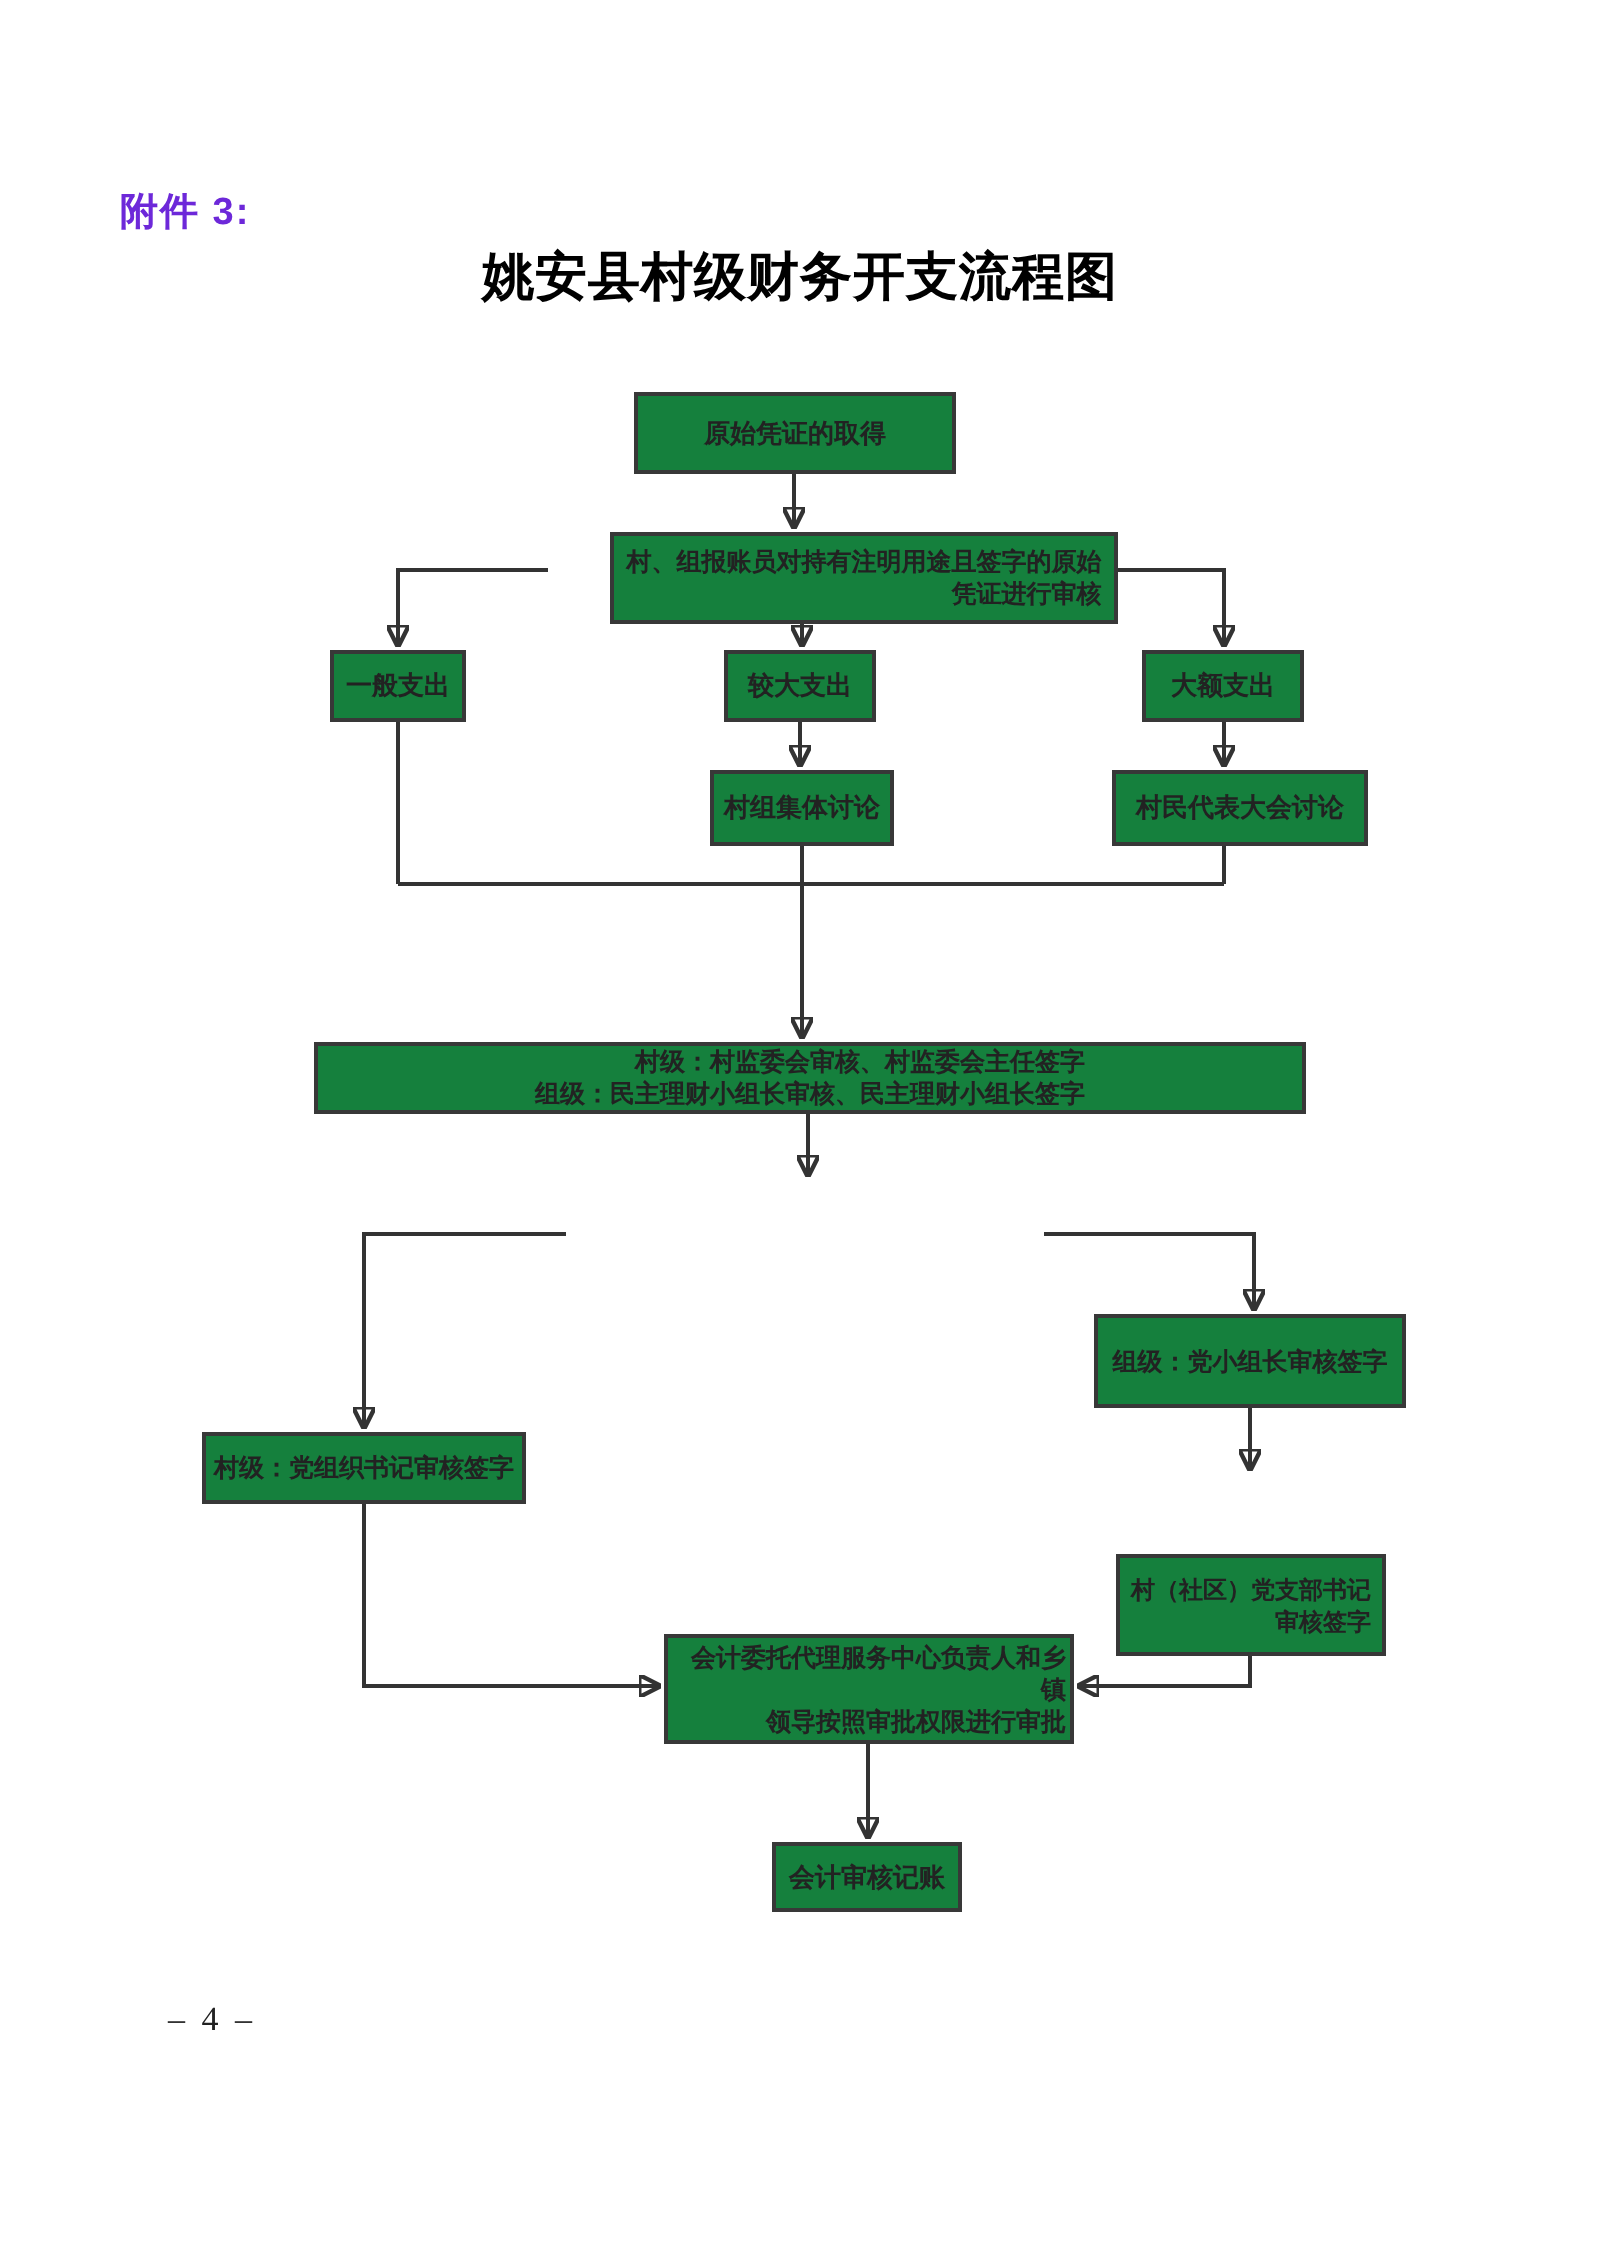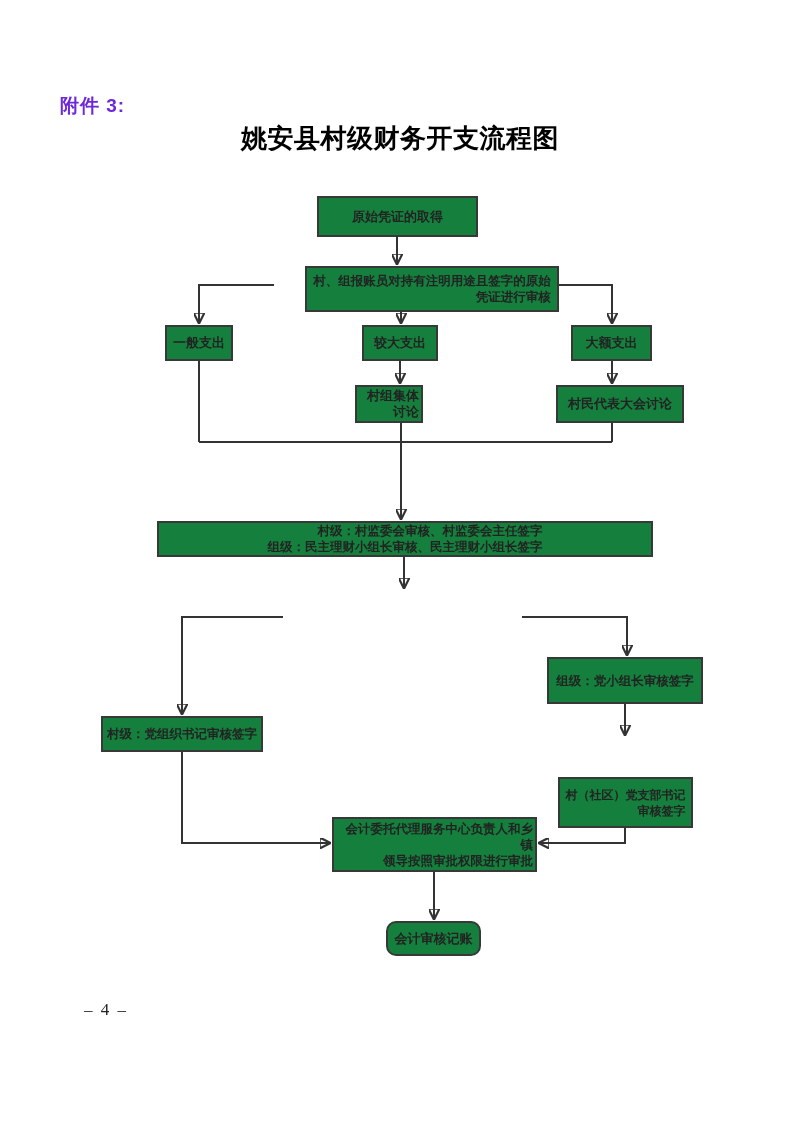--- a/index.html
+++ b/index.html
@@ -127,35 +127,35 @@
 
   <div class="node small-text" style="left:281px; top:266px; width:254px; height:46px;margin-left:24px;">村、组报账员对持有注明用途且签字的原始
 凭证进行审核</div>
 
   <div class="node" style="left:165px; top:325px; width:68px; height:36px;">一般支出</div>
 
   <div class="node" style="left:362px; top:325px; width:76px; height:36px;">较大支出</div>
 
   <div class="node" style="left:571px; top:325px; width:81px; height:36px;">大额支出</div>
 
-  <div class="node" style="left:355px; top:385px; width:68px; height:38px;">村组集体讨论</div>
+  <div class="node" style="left:355px; top:385px; width:92px; height:38px;">村组集体讨论</div>
 
   <div class="node" style="left:556px; top:385px; width:128px; height:38px;">村民代表大会讨论</div>
 
   <div class="node small-text" style="left:157px; top:521px; width:496px; height:36px;">村级：村监委会审核、村监委会主任签字
 组级：民主理财小组长审核、民主理财小组长签字</div>
 
 
   <div class="node small-text" style="left:547px; top:657px; width:156px; height:47px;">组级：党小组长审核签字</div>
 
   <div class="node small-text" style="left:101px; top:716px; width:162px; height:36px;">村级：党组织书记审核签字</div>
 
   <div class="node tiny-text" style="left:558px; top:777px; width:135px; height:51px;">村（社区）党支部书记
 审核签字</div>
 
   <div class="node small-text" style="left:332px; top:817px; width:205px; height:55px;">会计委托代理服务中心负责人和乡镇
 领导按照审批权限进行审批</div>
 
-  <div class="node" style="left:386px; top:921px; width:95px; height:35px;border-radius:10px;">会计审核记账</div>
+  <div class="node" style="left:386px; top:921px; width:95px; height:35px;">会计审核记账</div>
 
   <div class="page-number">– 4 –</div>
 
 </div>
 
 </body></html>

